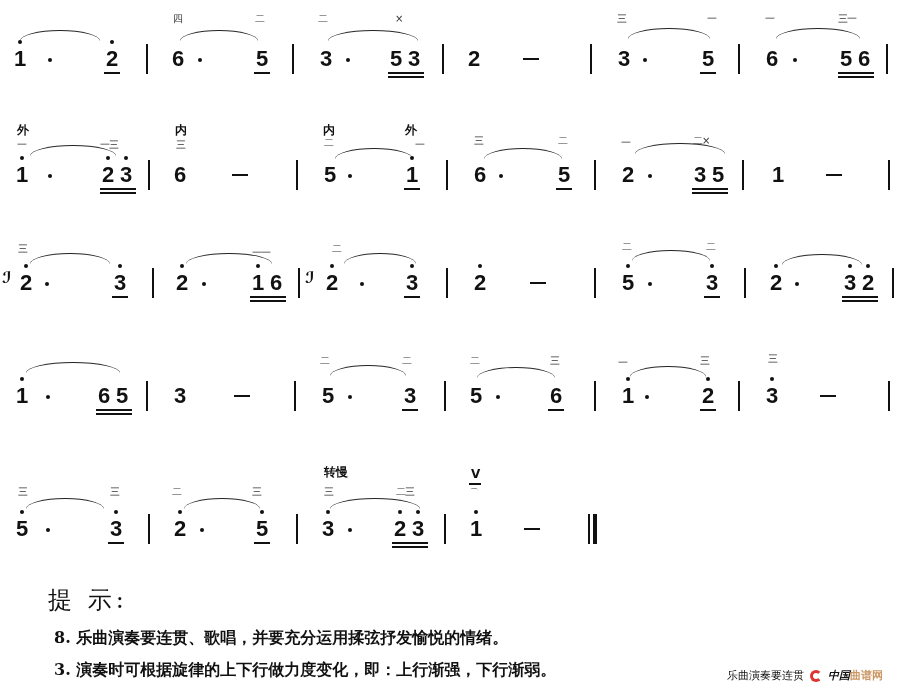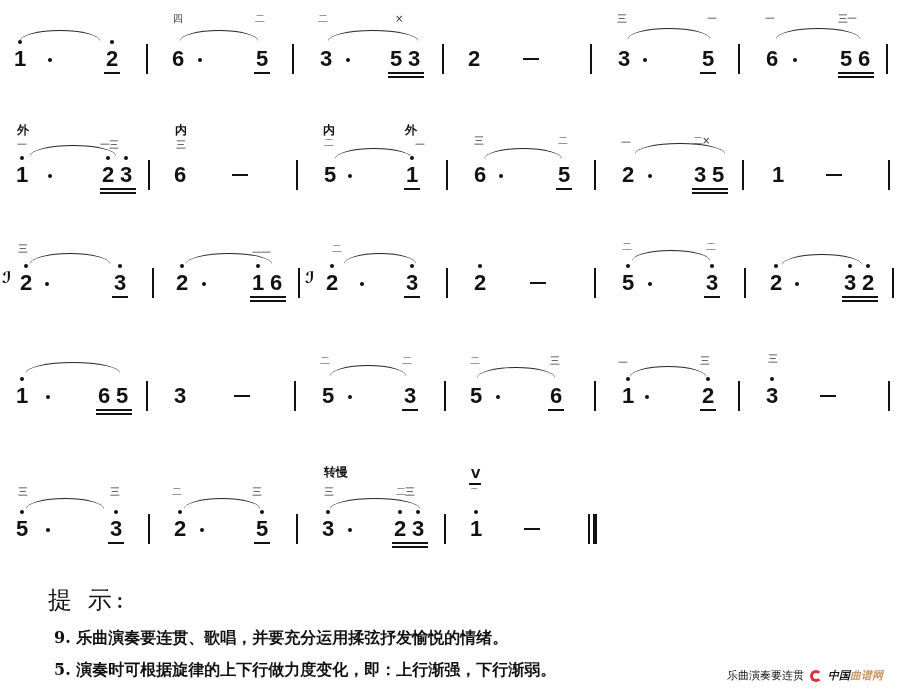--- a/index.html
+++ b/index.html
@@ -17,21 +17,21 @@
   .fing { position:absolute; font-size:10px; line-height:10px; color:#333; font-family:"DejaVu Sans", sans-serif; letter-spacing:-1px; }
   .anno { position:absolute; font-size:12px; font-weight:bold; line-height:12px; font-family:"DejaVu Sans", sans-serif; }
   .glide { position:absolute; font-size:16px; font-weight:bold; line-height:16px; font-style:italic; }
   .endbar1 { position:absolute; width:2px; height:30px; background:#111; }
   .endbar2 { position:absolute; width:4px; height:30px; background:#111; }
   .hint-title { position:absolute; left:48px; top:584px; font-family:"DejaVu Serif", serif; font-size:24px; letter-spacing:4px;text-align:right; }
   .hint-line { position:absolute; left:54px; font-family:"DejaVu Serif", serif; font-weight:bold; font-size:16px; }
   .watermark { position:absolute; left:727px; top:668px; font-size:11px; font-family:"DejaVu Sans", sans-serif; display:flex; align-items:center; gap:6px; }
   .logo-c { display:inline-block; width:12px; height:12px; border-radius:50%; border:3px solid #d33; border-right-color:transparent; box-sizing:border-box; }
   .logo-main { font-weight:bold; font-style:italic; color:#111; }
-  .logo-sub { font-weight:bold; font-style:italic; color:#c96; }
+  .logo-sub { font-weight:bold; color:#c96; }
 </style>
 </head>
 <body>
 
 <div class="score" id="score">
     <div class="slur" style="left: 20px; top: 30px; width: 80px;"></div>
     <div class="note" style="left: 12px; top: 48px;">1</div>
     <div class="dot-hi" style="left: 18px; top: 40px;"></div>
     <div class="aug" style="left: 48px; top: 58px;"></div>
     <div class="note" style="left: 104px; top: 48px;">2</div>
@@ -265,21 +265,21 @@
     <div class="ul" style="left: 469px; top: 483px; width: 12px;"></div>
     <div class="fing" style="left: 469px; top: 488px;">⌒</div>
     <div class="note" style="left: 468px; top: 518px;">1</div>
     <div class="dot-hi" style="left: 474px; top: 510px;"></div>
     <div class="dash" style="left: 524px; top: 528px;"></div>
     <div class="endbar1" style="left: 588px; top: 514px;"></div>
     <div class="endbar2" style="left: 593px; top: 514px;"></div>
   </div>
 
 <div class="hint-title">提 示:</div>
-<div class="hint-line" style="top:628px">9. 乐曲演奏要连贯、歌唱，并要充分运用揉弦抒发愉悦的情绪。</div>
-<div class="hint-line" style="top:660px">5. 演奏时可根据旋律的上下行做力度变化，即：上行渐强，下行渐弱。</div>
+<div class="hint-line" style="top:628px">8. 乐曲演奏要连贯、歌唱，并要充分运用揉弦抒发愉悦的情绪。</div>
+<div class="hint-line" style="top:660px">3. 演奏时可根据旋律的上下行做力度变化，即：上行渐强，下行渐弱。</div>
 
 <div class="watermark">
   <span>乐曲演奏要连贯</span>
   <span class="logo-c"></span>
   <span class="logo-main">中国</span>
     <span class="logo-sub" style="margin-left:-6px">曲谱网</span>
 </div>
 
 </body></html>

